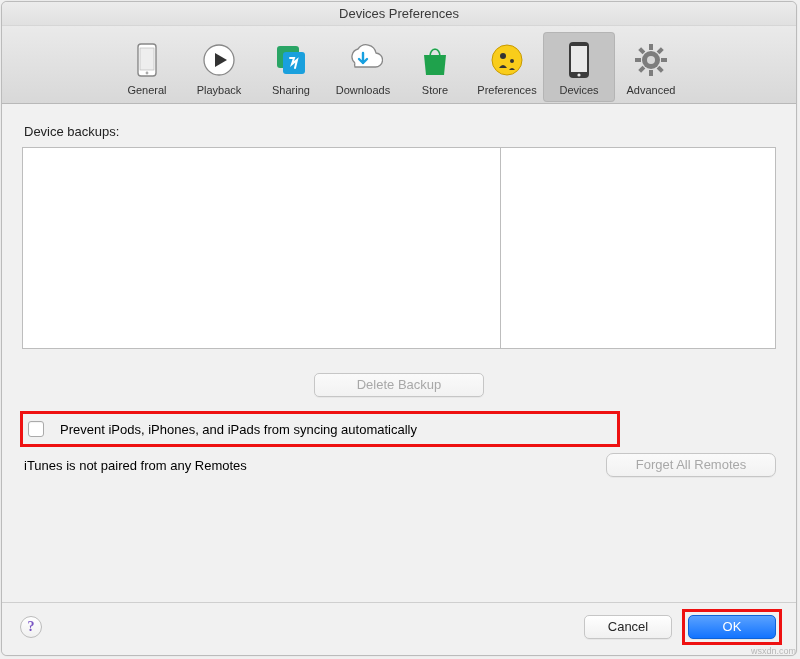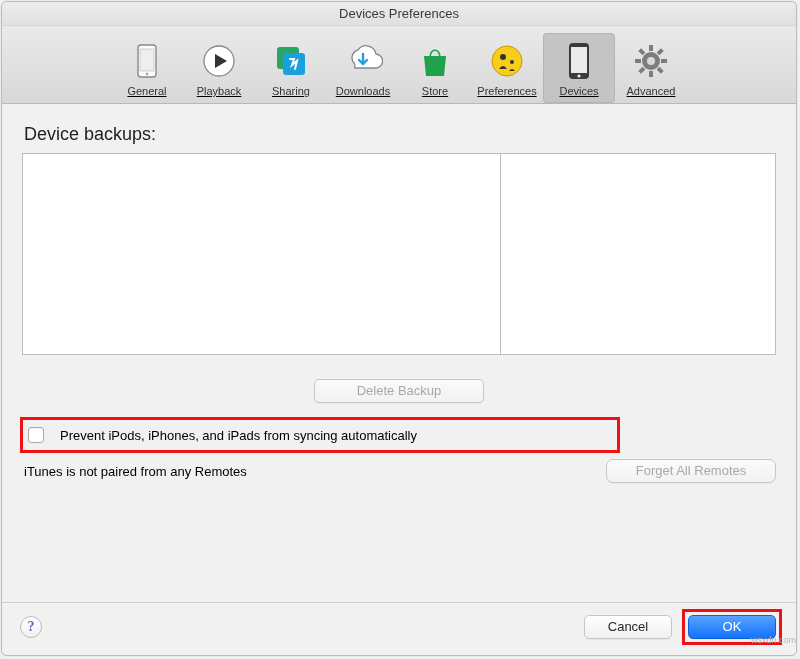--- a/index.html
+++ b/index.html
@@ -29,26 +29,25 @@
       background: linear-gradient(#ececec, #e0e0e0);
       text-align: center;
       font-size: 13px;
       line-height: 24px;
       color: #3a3a3a;
       border-bottom: 1px solid #d6d6d6;
     }
     .toolbar {
       display: flex;
       justify-content: center;
-      align-items: flex-end;
+      align-items: center;
       background: linear-gradient(#eaeaea, #d8d8d8);
       border-bottom: 1px solid #b8b8b8;
       padding: 4px 0 0 0;
       height: 78px;
-      text-decoration: underline;
     }
     .tab {
       width: 72px;
       text-align: center;
       cursor: default;
       padding: 4px 0 6px 0;
       border-radius: 4px;
       display: flex;
       flex-direction: column;
       align-items: center;
@@ -71,21 +70,21 @@
       margin-top: 2px;
     }
     .content {
       flex: 1;
       background: #f1f1f1;
       padding: 20px 20px 10px 20px;
       display: flex;
       flex-direction: column;
     }
     .section-label {
-      font-size: 18px;
+      font-size: 13px;
       color: #222;
       margin-bottom: 8px;
       margin-left: 2px;
     }
     .list-row {
       display: flex;
       gap: 0;
       border: 1px solid #bdbdbd;
       background: #fff;
       height: 202px;
@@ -161,21 +160,21 @@
       display:flex;align-items:center;justify-content:center;
       color:#7a56c4;
       font-family: Georgia, serif;
       font-weight:bold;
       font-size:14px;
     }
     .spacer { flex:1; }
     .btn-wrap { padding:2px; }
     .watermark{
       position:absolute;
-      right:4px; bottom:14px;
+      right:4px; bottom:3px;
       font-size:9px; color:#b7b7b7;
       font-family: Arial, sans-serif;
     }
     svg { display:block; }
   </style>
 </head>
 <body>
 
 <div class="window">
 

